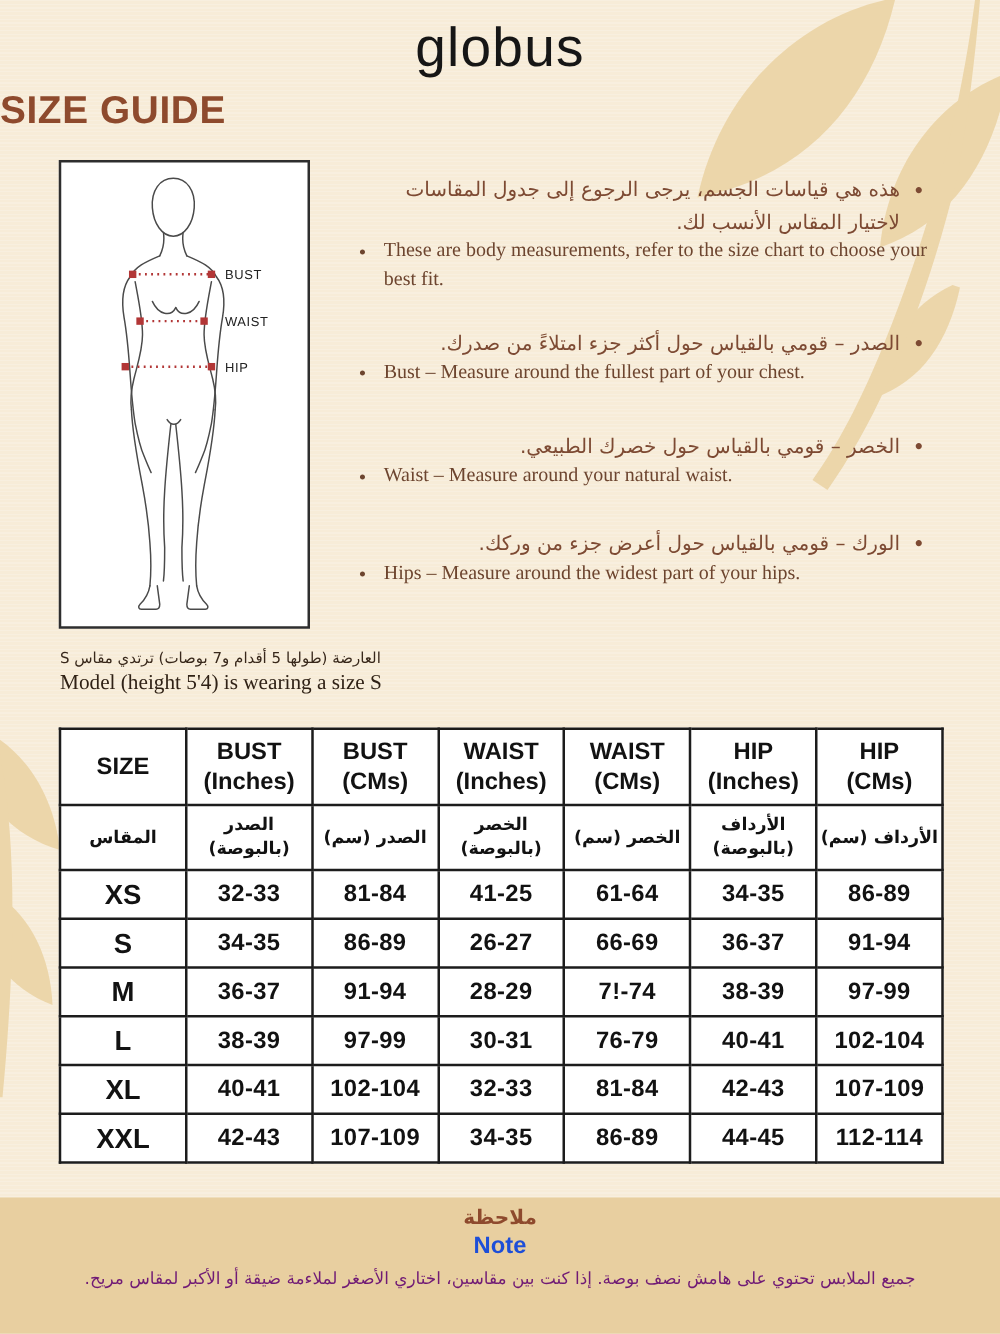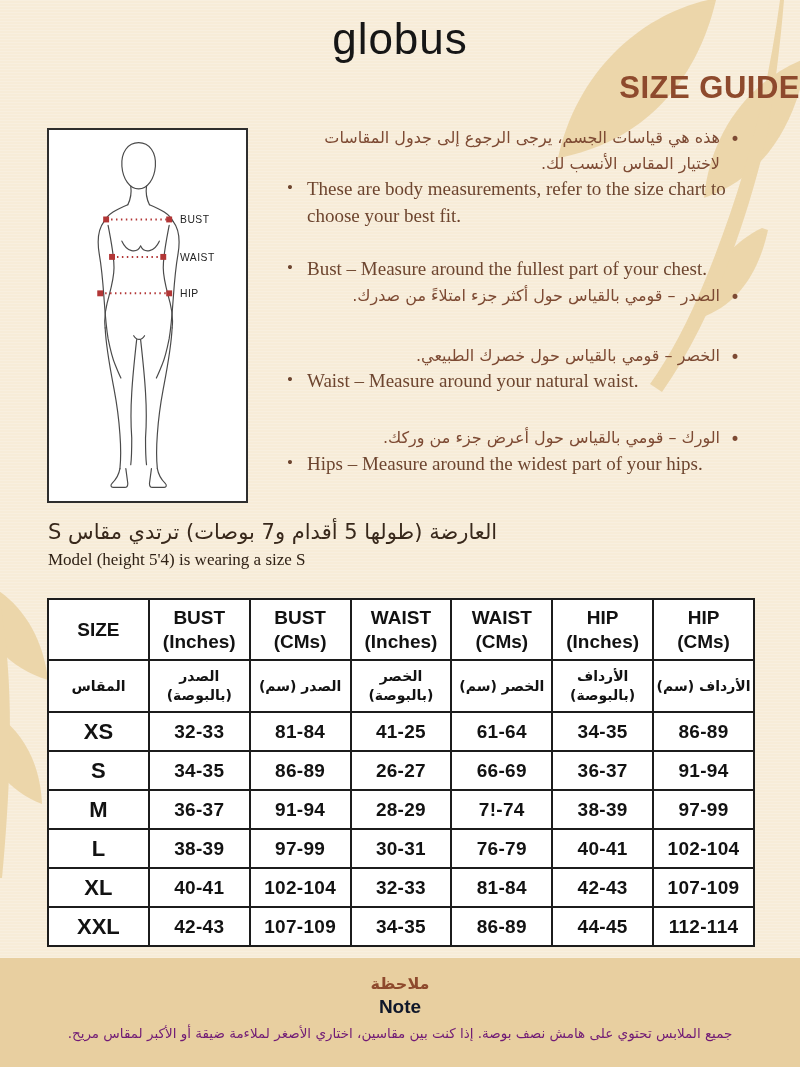--- a/index.html
+++ b/index.html
@@ -4,59 +4,59 @@
 <style>
   html,body{margin:0;padding:0;}
   body{background:#d8d0c0;font-family:"Liberation Sans",sans-serif;}
   .page{position:relative;width:800px;height:1067px;margin:0 auto;overflow:hidden;
     background:#f7ecd8;
     background-image:repeating-linear-gradient(180deg,rgba(255,255,255,.18) 0 1px,rgba(0,0,0,0) 1px 3px);}
   .deco{position:absolute;pointer-events:none;}
   
   .brand{position:absolute;top:14px;left:0;width:100%;text-align:center;
     font-size:44px;font-weight:400;letter-spacing:1px;color:#161616;}
-  .title{position:absolute;top:70px;left:0;width:100%;text-align:right;
+  .title{position:absolute;top:70px;left:0;width:100%;text-align:left;
     font-size:31px;font-weight:700;letter-spacing:.5px;color:#8e4a2d;}
   
   .figure-box{position:absolute;left:47px;top:128px;width:201px;height:375px;
     background:#ffffff;border:2px solid #2e2e2e;box-sizing:border-box;}
   .figure-box svg{display:block;width:100%;height:100%;}
   
-  .bullets{position:absolute;left:285px;top:125px;width:457px;}
+  .bullets{position:absolute;left:285px;top:139px;width:457px;}
   .group{margin-bottom:26px;}
   .group.g2{margin-bottom:34px;}
   .group.g3{margin-bottom:30px;}
   .b-line{position:relative;font-size:17px;}
   .b-line.ar{direction:rtl;padding-right:22px;color:#7d4a33;
     font-family:"DejaVu Sans",sans-serif;font-size:16px;line-height:1.6;}
   .b-line.ar::before{content:"\2022";position:absolute;right:2px;top:1px;font-size:17px;}
   .b-line.en{padding-left:22px;color:#6d452f;
-    font-family:"Liberation Serif",serif;font-size:19px;line-height:1.42;}
+    font-family:"Liberation Serif",serif;font-size:16px;line-height:1.42;}
   .b-line.en::before{content:"\2022";position:absolute;left:2px;top:0;font-size:17px;}
   
   .model-note{position:absolute;left:48px;top:517px;width:470px;}
-  .model-ar{direction:rtl;text-align:left;color:#38281b;font-size:21px;
+  .model-ar{direction:rtl;text-align:left;color:#38281b;font-size:12px;
     font-family:"DejaVu Sans",sans-serif;line-height:1.5;}
   .model-en{color:#2f2115;font-size:17px;font-family:"Liberation Serif",serif;line-height:1.35;}
   
-  table.size{position:absolute;left:47px;top:598px;width:708px;border-collapse:collapse;
+  table.size{position:absolute;left:47px;top:582px;width:708px;border-collapse:collapse;
     table-layout:fixed;background:#fff;}
   table.size th,table.size td{border:2px solid #1c1c1c;text-align:center;vertical-align:middle;
     color:#121212;padding:0;}
   th.th-en{height:59px;font-size:19px;font-weight:700;white-space:pre-line;line-height:1.25;}
   th.th-ar{height:50px;font-size:14px;font-weight:700;white-space:pre-line;line-height:1.35;
     font-family:"DejaVu Sans",sans-serif;}
   td.td-size{height:37px;font-size:22px;font-weight:700;}
   td.td-val{height:37px;font-size:19px;font-weight:700;letter-spacing:.3px;}
   
   .note-band{position:absolute;left:0;top:958px;width:800px;height:109px;background:#e8cfa0;
-    text-align:center;box-sizing:border-box;padding-top:16px;}
+    text-align:center;box-sizing:border-box;padding-top:6px;}
   .note-title-ar{font-size:16px;font-weight:700;color:#8e4a2d;
     font-family:"DejaVu Sans",sans-serif;line-height:1.3;}
-  .note-title-en{font-size:19px;font-weight:700;color:#0f172a;line-height:1.25;}
+  .note-title-en{font-size:19px;font-weight:700;color:#1d4ed8;line-height:1.25;}
   .note-body-ar{direction:rtl;font-size:13.5px;color:#701a75;margin-top:5px;
     font-family:"DejaVu Sans",sans-serif;line-height:1.4;}
   .note-body-en{font-size:15.5px;color:#a15a36;margin-top:1px;line-height:1.4;}
 </style>
 </head>
 <body>
 
 <div class="page">
 
   <svg class="deco" style="right:0;top:0;" width="290" height="430" viewBox="0 0 290 430">
@@ -121,22 +121,22 @@
       </g>
     </svg>
   </div>
 
   <div class="bullets">
     <div class="group g1">
       <div class="b-line ar">هذه هي قياسات الجسم، يرجى الرجوع إلى جدول المقاسات لاختيار المقاس الأنسب لك.</div>
       <div class="b-line en">These are body measurements, refer to the size chart to choose your best fit.</div>
     </div>
     <div class="group g2">
+      <div class="b-line ar">الصدر – قومي بالقياس حول أكثر جزء امتلاءً من صدرك.</div>
       <div class="b-line en">Bust – Measure around the fullest part of your chest.</div>
-      <div class="b-line ar">الصدر – قومي بالقياس حول أكثر جزء امتلاءً من صدرك.</div>
     </div>
     <div class="group g3">
       <div class="b-line ar">الخصر – قومي بالقياس حول خصرك الطبيعي.</div>
       <div class="b-line en">Waist – Measure around your natural waist.</div>
     </div>
     <div class="group g4">
       <div class="b-line ar">الورك – قومي بالقياس حول أعرض جزء من وركك.</div>
       <div class="b-line en">Hips – Measure around the widest part of your hips.</div>
     </div>
   </div>

